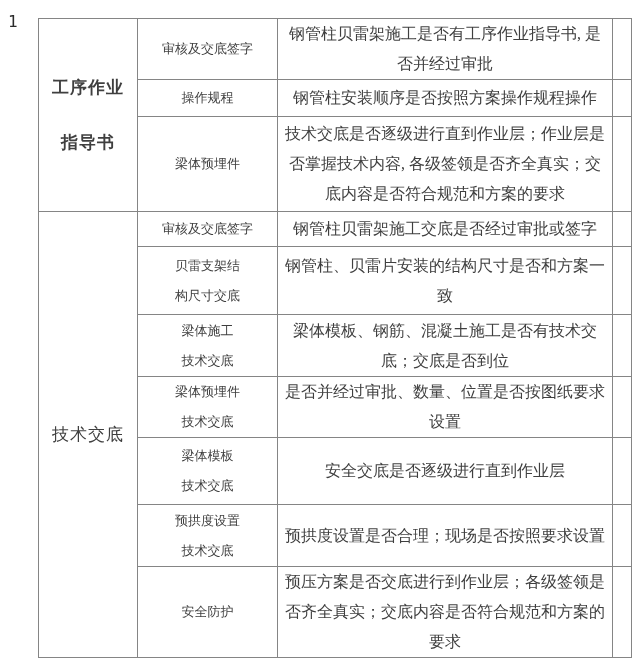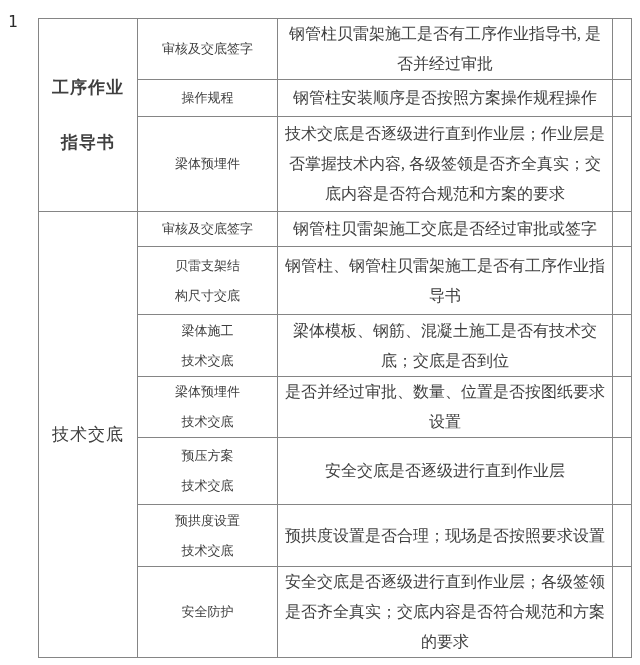--- a/index.html
+++ b/index.html
@@ -93,48 +93,48 @@
 
       <tr style="height:35px">
         <td class="cat" rowspan="7">技术交底</td>
         <td class="lbl">审核及交底签字</td>
         <td class="cnt">钢管柱贝雷架施工交底是否经过审批或签字</td>
         <td class="chk"></td>
       </tr>
       <tr style="height:68px">
         <td class="lbl">贝雷支架结
 构尺寸交底</td>
-        <td class="cnt">钢管柱、钢管柱贝雷架施工是否有工序作业指导书</td>
+        <td class="cnt">钢管柱、贝雷片安装的结构尺寸是否和方案一致</td>
         <td class="chk"></td>
       </tr>
       <tr style="height:62px">
         <td class="lbl">梁体施工
 技术交底</td>
         <td class="cnt">梁体模板、钢筋、混凝土施工是否有技术交底；交底是否到位</td>
         <td class="chk"></td>
       </tr>
       <tr style="height:58px">
         <td class="lbl">梁体预埋件
 技术交底</td>
         <td class="cnt">是否并经过审批、数量、位置是否按图纸要求设置</td>
         <td class="chk"></td>
       </tr>
       <tr style="height:67px">
-        <td class="lbl">预压方案
+        <td class="lbl">梁体模板
 技术交底</td>
         <td class="cnt">安全交底是否逐级进行直到作业层</td>
         <td class="chk"></td>
       </tr>
       <tr style="height:62px">
         <td class="lbl">预拱度设置
 技术交底</td>
         <td class="cnt">预拱度设置是否合理；现场是否按照要求设置</td>
         <td class="chk"></td>
       </tr>
       <tr style="height:91px">
         <td class="lbl">安全防护</td>
-        <td class="cnt">安全交底是否逐级进行直到作业层；各级签领是否齐全真实；交底内容是否符合规范和方案的要求</td>
+        <td class="cnt">预压方案是否交底进行到作业层；各级签领是否齐全真实；交底内容是否符合规范和方案的要求</td>
         <td class="chk"></td>
       </tr>
     </tbody>
   </table>
 
 </div>
 
 </body></html>

